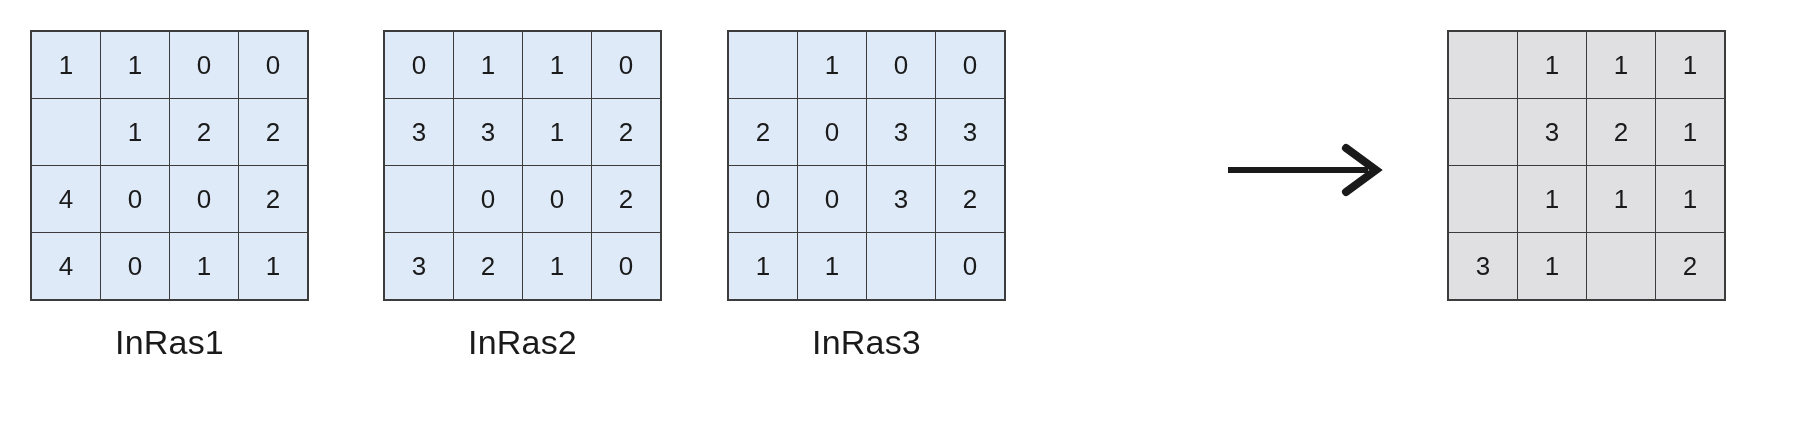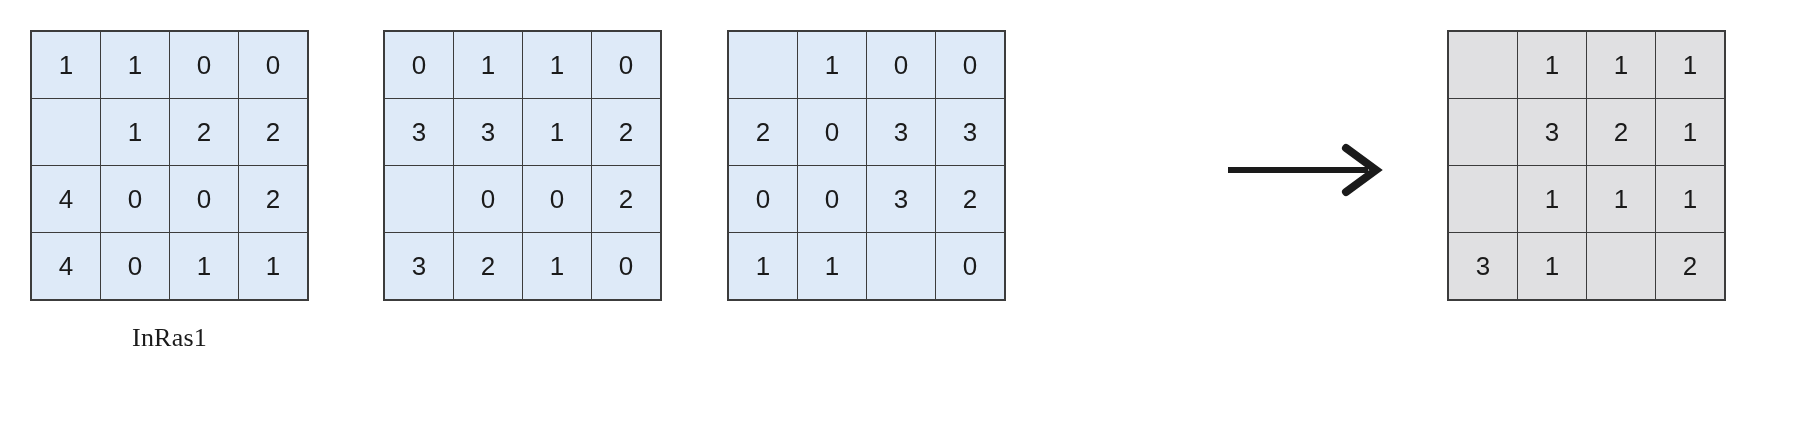--- a/index.html
+++ b/index.html
@@ -47,25 +47,25 @@
     user-select: none;
   }
   .grid-input .cell {
     background: #deeaf8;
   }
   .grid-output .cell {
     background: #e0e0e2;
   }
   .caption {
     margin-top: 22px;
-    font-size: 26px;
+    font-size: 34px;
     color: #1a1a1a;
     letter-spacing: 0.2px;
     white-space: nowrap;
-    font-family: Liberation Serif, serif;
+    font-family: Liberation Sans, sans-serif;
   }
   .arrow-wrap {
     position: absolute;
     top: 140px;
     left: 1228px;
     width: 160px;
     height: 60px;
     display: flex;
     align-items: center;
   }
@@ -110,20 +110,21 @@
       <div class="cell">2</div>
       <div class="cell"></div>
       <div class="cell">0</div>
       <div class="cell">0</div>
       <div class="cell">2</div>
       <div class="cell">3</div>
       <div class="cell">2</div>
       <div class="cell">1</div>
       <div class="cell">0</div>
     </div>
+    <div class="caption">InRas2</div>
   </div>
 
   <div class="raster-block" style="left:727px;">
     <div class="grid grid-input">
       <div class="cell"></div>
       <div class="cell">1</div>
       <div class="cell">0</div>
       <div class="cell">0</div>
       <div class="cell">2</div>
       <div class="cell">0</div>
@@ -131,20 +132,21 @@
       <div class="cell">3</div>
       <div class="cell">0</div>
       <div class="cell">0</div>
       <div class="cell">3</div>
       <div class="cell">2</div>
       <div class="cell">1</div>
       <div class="cell">1</div>
       <div class="cell"></div>
       <div class="cell">0</div>
     </div>
+    <div class="caption">InRas3</div>
   </div>
 
   <div class="arrow-wrap">
     <svg width="160" height="60" viewBox="0 0 160 60" aria-hidden="true">
       <line x1="0" y1="30" x2="140" y2="30" stroke="#1a1a1a" stroke-width="6"></line>
       <polyline points="118,8 148,30 118,52" fill="none" stroke="#1a1a1a" stroke-width="8" stroke-linecap="round" stroke-linejoin="miter"></polyline>
     </svg>
   </div>
 
   <div class="raster-block" style="left:1447px;">

